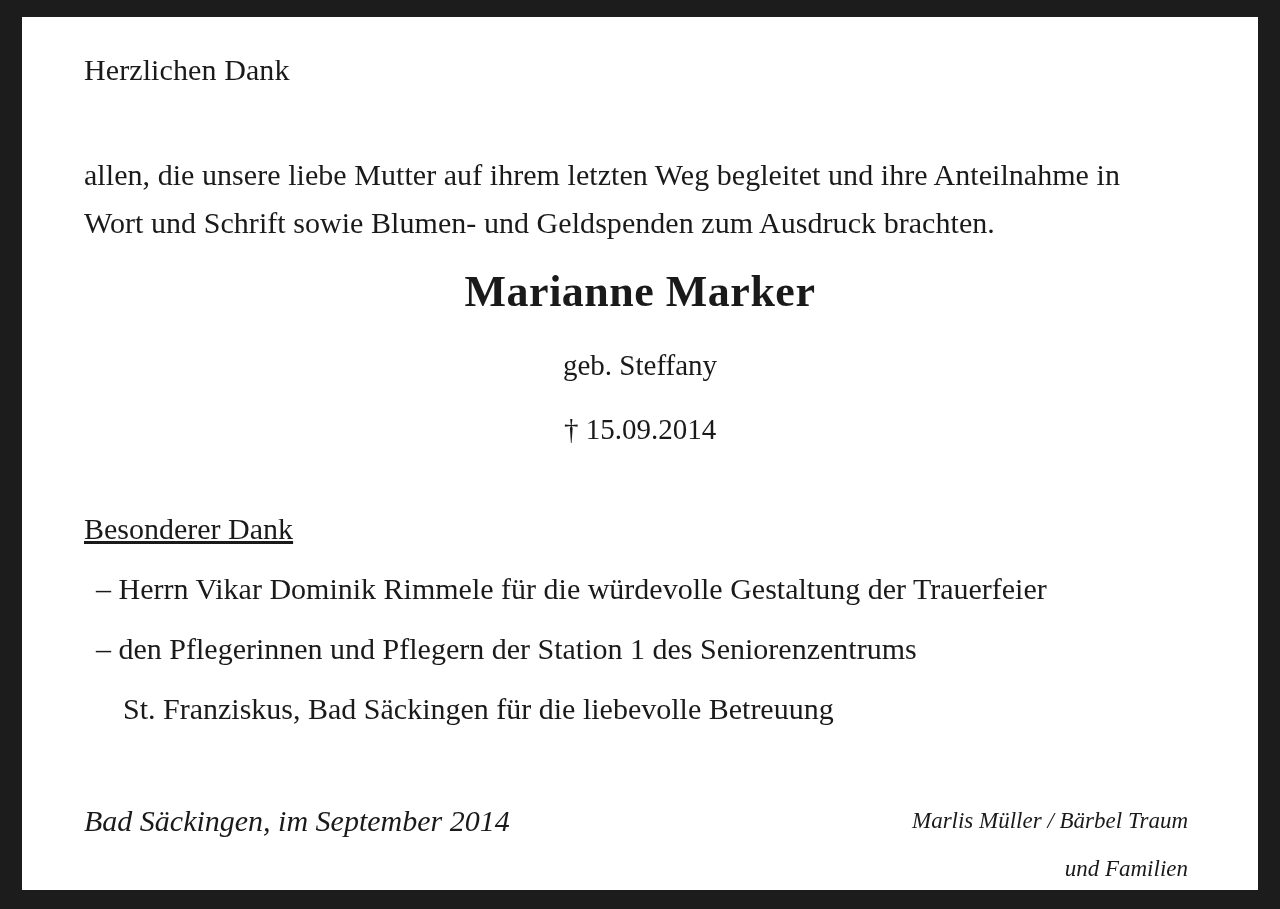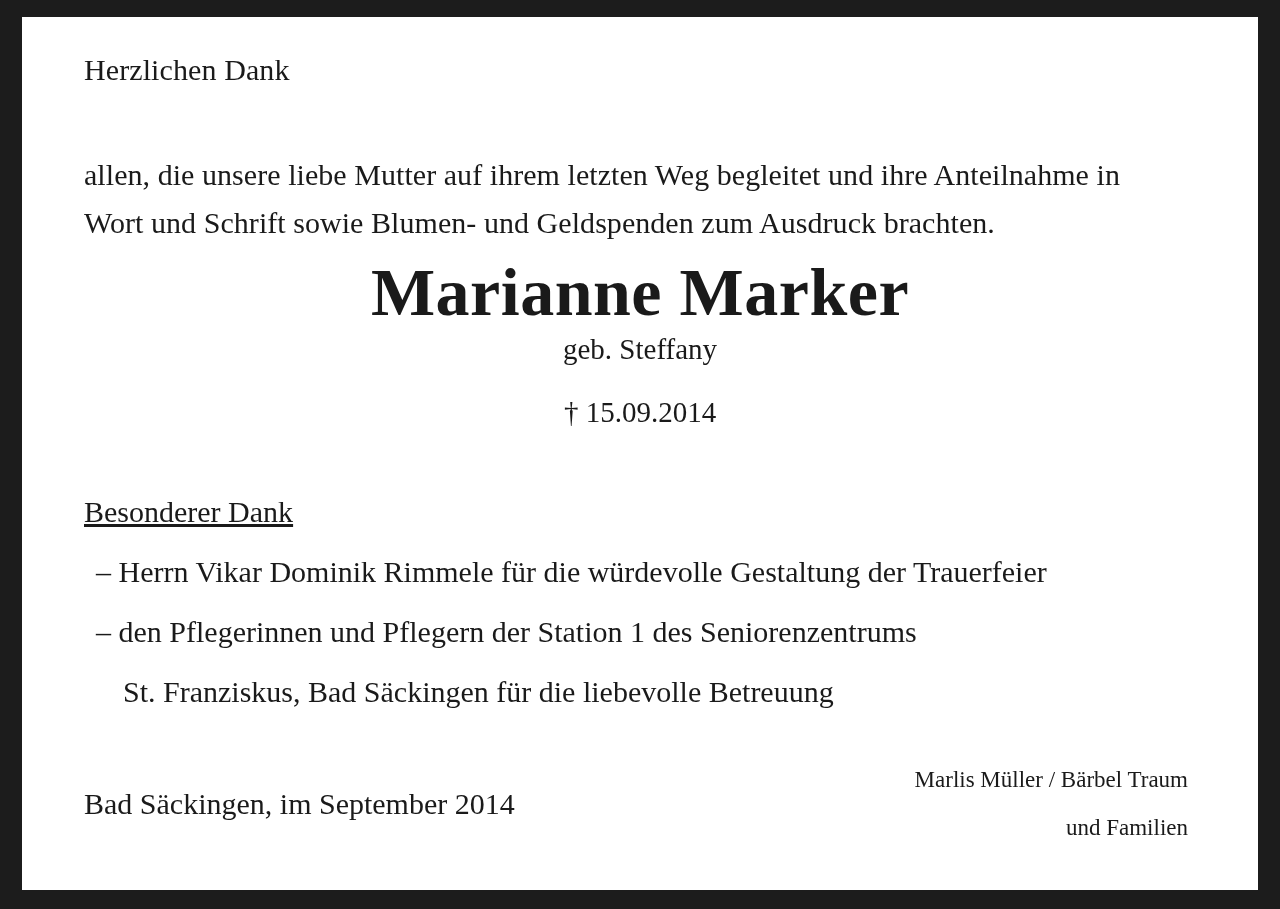--- a/index.html
+++ b/index.html
@@ -50,31 +50,31 @@
     letter-spacing: 0.05px;
     max-width: 1070px;
   }
 
   .deceased-block {
     text-align: center;
     margin-top: 12px;
   }
 
   .deceased-name {
-    font-size: 68px;
+    font-size: 44px;
     line-height: 66px;
     font-weight: bold;
     letter-spacing: 0.5px;
     margin: 0;
   }
 
   .deceased-born {
     font-size: 29px;
     line-height: 48px;
-    margin: 0;
+    margin: 16px;
   }
 
   .deceased-death {
     font-size: 29px;
     line-height: 48px;
     margin: 15px;
   }
 
   .special-thanks {
     margin-top: 52px;
@@ -94,22 +94,23 @@
     white-space: pre;
   }
 
   .thanks-line.indented {
     padding-left: 27px;
   }
 
   .footer-row {
     display: flex;
     justify-content: space-between;
-    align-items: center;
-    margin-top: 40px;
+    align-items: flex-start;
+    margin-top: 64px;
+    font-style: italic;
   }
 
   .footer-place {
     font-size: 30px;
     line-height: 48px;
   }
 
   .footer-family {
     font-size: 23px;
     line-height: 48px;

